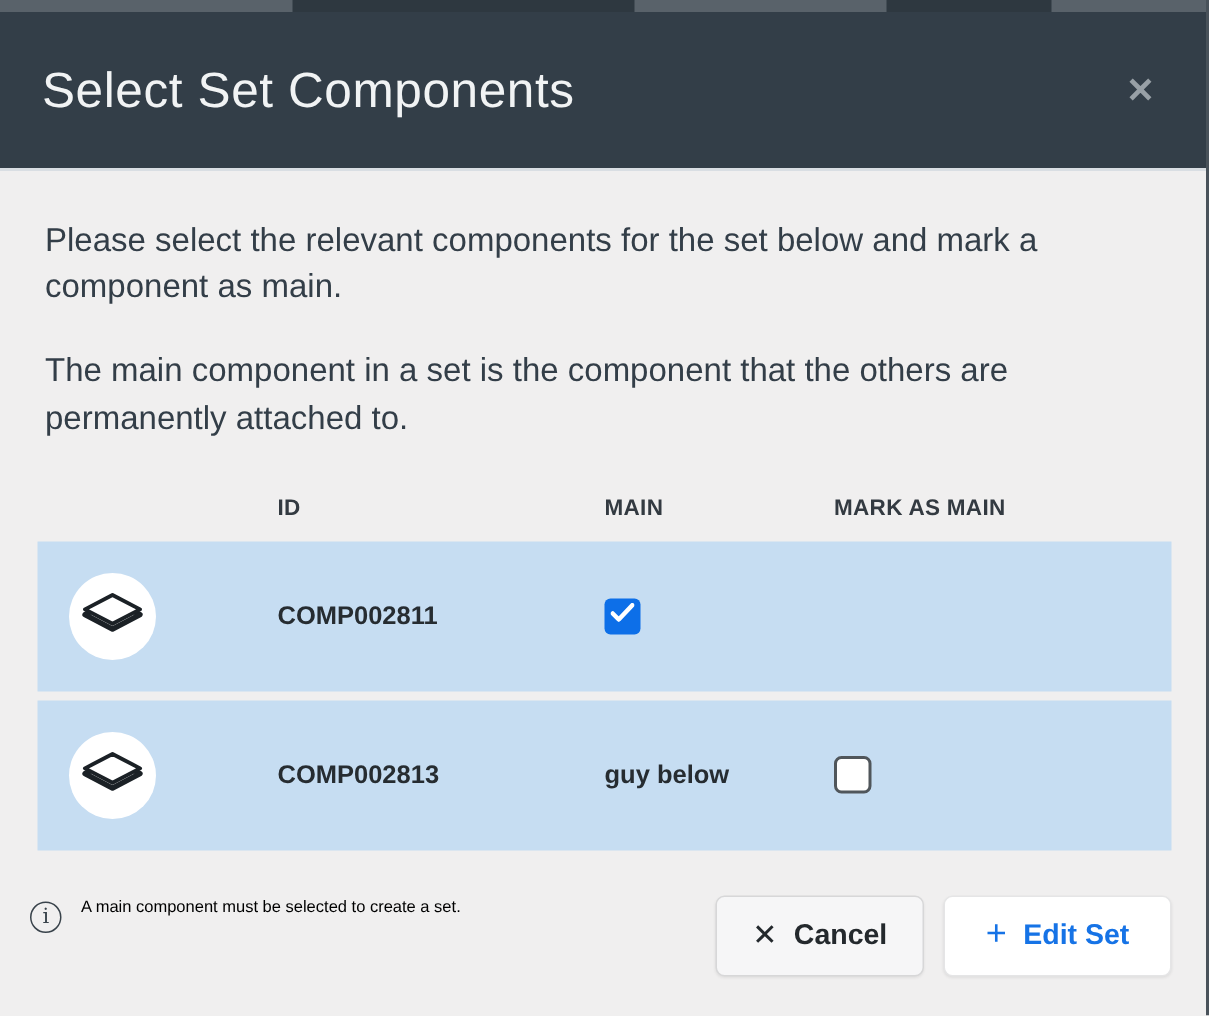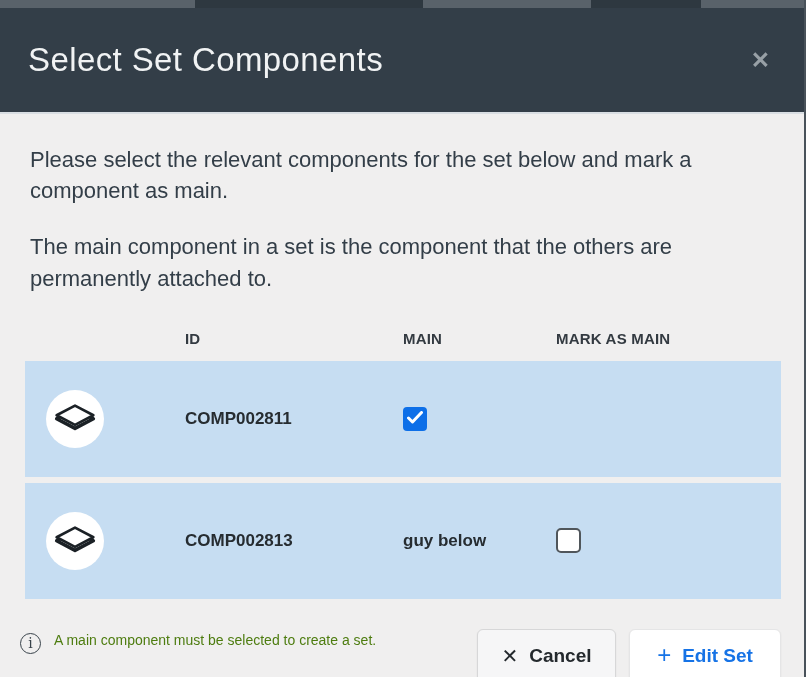--- a/index.html
+++ b/index.html
@@ -27,38 +27,38 @@
 
   
   .table-head { display:flex; margin:36px 25px 0; font-size:15px; font-weight:700;
                 color:#333a41; letter-spacing:.2px;justify-content:center; }
   .c-icon { width:160px; }
   .c-id   { width:218px; }
   .c-name { width:153px; }
   .c-mark { flex:1; }
 
   .rows { margin:14px 25px 0; }
-  .comp-row { height:116px; background:#c6ddf2; display:flex; align-items:center; margin-bottom:6px; }
+  .comp-row { height:100px; background:#c6ddf2; display:flex; align-items:center; margin-bottom:6px; }
   .icon-circle { width:58px; height:58px; border-radius:50%; background:#ffffff;
                  margin-left:21px; display:flex; align-items:center; justify-content:center; }
   .cell-id, .cell-name { font-size:17px; font-weight:700; color:#262c31; }
 
   .checkbox { width:24px; height:24px; cursor:pointer; }
   .checkbox.checked { background:#0d6fe8; border-radius:4px; display:flex;
                       align-items:center; justify-content:center; }
   .checkbox.unchecked { width:25px; height:25px; background:#ffffff;
                         border:2px solid #50565b; border-radius:5px; }
 
   
   .footer { display:flex; align-items:flex-start; margin:30px 25px 0 20px; }
   .info-wrap { display:flex; gap:13px; }
   .info-icon { width:21px; height:21px; min-width:21px; border:1.5px solid #39434b; border-radius:50%;
                color:#39434b; font-family:"DejaVu Serif", serif; font-size:14px;
                display:flex; align-items:center; justify-content:center; margin-top:4px; }
-  .info-text { font-size:14px; color:#4d7c0f; line-height:1.62; width:355px; }
+  .info-text { font-size:11px; color:#000000; line-height:1.62; width:355px; }
 
   .buttons { margin-left:auto; display:flex; gap:13px; }
   .btn { height:54px; border-radius:6px; font-size:19px; font-weight:600;
          display:flex; align-items:center; justify-content:center; gap:11px;
          box-shadow:0 1px 2px rgba(0,0,0,.07); cursor:pointer; }
   .btn-cancel { width:139px; background:#f6f6f7; border:1px solid #d7d7d8; color:#24292d; }
   .btn-cancel .btn-icon { font-weight:400; font-size:20px; }
   .btn-edit { width:152px; background:#ffffff; border:1px solid #e5e5e6; color:#1673e6; }
   .btn-edit .btn-icon { font-size:24px; font-weight:400; line-height:1; margin-top:-2px; }
 

